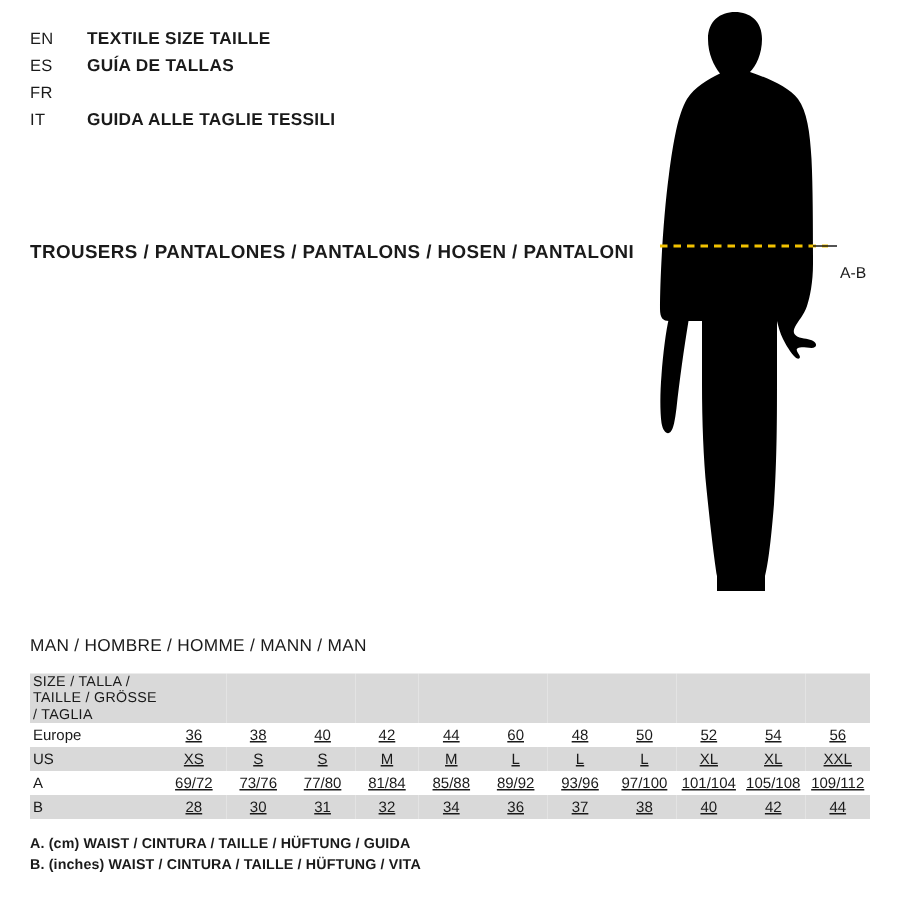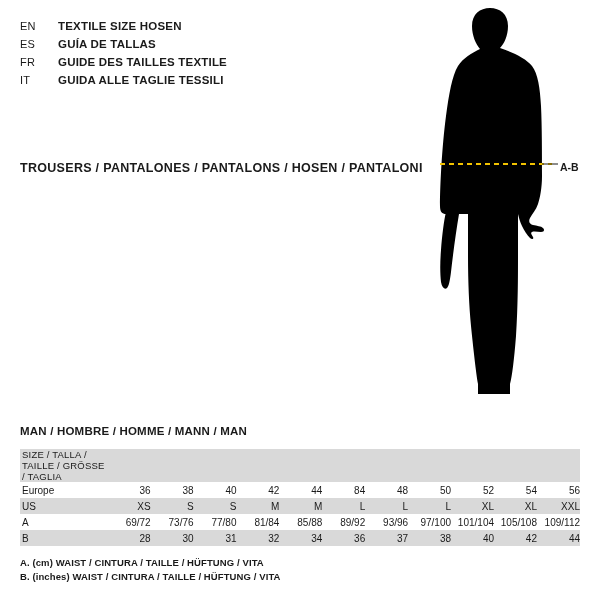--- a/index.html
+++ b/index.html
@@ -67,33 +67,33 @@
     top: 6px;
     width: 200px;
     height: 400px;
   }
   .figure-wrap svg {
     display: block;
   }
   .ab-label {
     position: absolute;
     left: 160px;
-    top: 155px;
+    top: 170px;
     font-size: 10.5px;
-    font-weight: bold;
+    font-weight: normal;
     color: #1a1a1a;
   }
 
   
   .table-title {
     position: absolute;
     top: 425px;
     left: 20px;
     font-size: 11.5px;
-    font-weight: bold;
+    font-weight: normal;
     letter-spacing: 0.2px;
     color: #1a1a1a;
   }
   table.size-table {
     position: absolute;
     top: 449px;
     left: 20px;
     width: 560px;
     border-collapse: collapse;
     font-size: 10px;
@@ -114,21 +114,22 @@
   }
   table.size-table tr.shaded {
     background: #d9d9d9;
   }
   table.size-table td.label-col {
     width: 86px;
     padding-left: 2px;
   }
   table.size-table td.val {
     width: 43px;
-    text-align: right;
+    text-align: center;
+    text-decoration: underline;
   }
 
   .footnotes {
     position: absolute;
     left: 20px;
     top: 556px;
     font-size: 9.5px;
     font-weight: bold;
     line-height: 14px;
     letter-spacing: 0.1px;
@@ -136,29 +137,28 @@
   }
 </style>
 </head>
 <body>
 
 <div class="page">
 
   <div class="lang-block">
     <div class="lang-row">
       <span class="lang-code">EN</span>
-      <span class="lang-text">TEXTILE SIZE HOSEN</span>
+      <span class="lang-text">TEXTILE SIZE TAILLE</span>
     </div>
     <div class="lang-row">
       <span class="lang-code">ES</span>
       <span class="lang-text">GUÍA DE TALLAS</span>
     </div>
     <div class="lang-row">
       <span class="lang-code">FR</span>
-      <span class="lang-text">GUIDE DES TAILLES TEXTILE</span>
     </div>
     <div class="lang-row">
       <span class="lang-code">IT</span>
       <span class="lang-text">GUIDA ALLE TAGLIE TESSILI</span>
     </div>
   </div>
 
   <div class="section-title">TROUSERS / PANTALONES / PANTALONS / HOSEN / PANTALONI</div>
 
   <div class="figure-wrap">
@@ -231,21 +231,21 @@
         <td class="val"></td>
         <td class="val"></td>
       </tr>
       <tr>
         <td class="label-col">Europe</td>
         <td class="val">36</td>
         <td class="val">38</td>
         <td class="val">40</td>
         <td class="val">42</td>
         <td class="val">44</td>
-        <td class="val">84</td>
+        <td class="val">60</td>
         <td class="val">48</td>
         <td class="val">50</td>
         <td class="val">52</td>
         <td class="val">54</td>
         <td class="val">56</td>
       </tr>
       <tr class="shaded">
         <td class="label-col">US</td>
         <td class="val">XS</td>
         <td class="val">S</td>
@@ -284,17 +284,17 @@
         <td class="val">37</td>
         <td class="val">38</td>
         <td class="val">40</td>
         <td class="val">42</td>
         <td class="val">44</td>
       </tr>
     </tbody>
   </table>
 
   <div class="footnotes">
-    <div>A. (cm) WAIST / CINTURA / TAILLE / HÜFTUNG / VITA</div>
+    <div>A. (cm) WAIST / CINTURA / TAILLE / HÜFTUNG / GUIDA</div>
     <div>B. (inches) WAIST / CINTURA / TAILLE / HÜFTUNG / VITA</div>
   </div>
 
 </div>
 
 </body></html>

